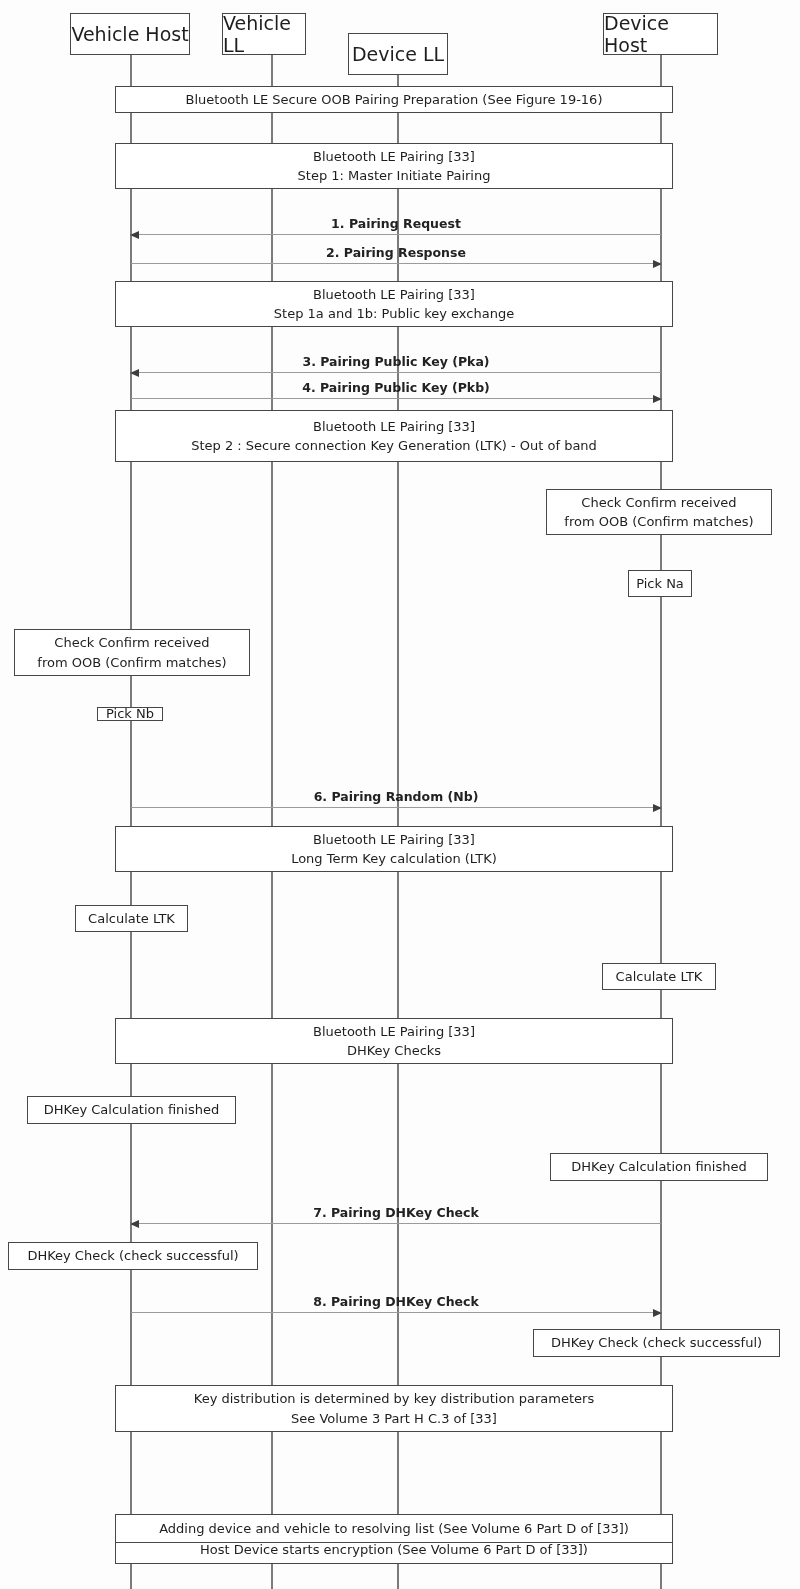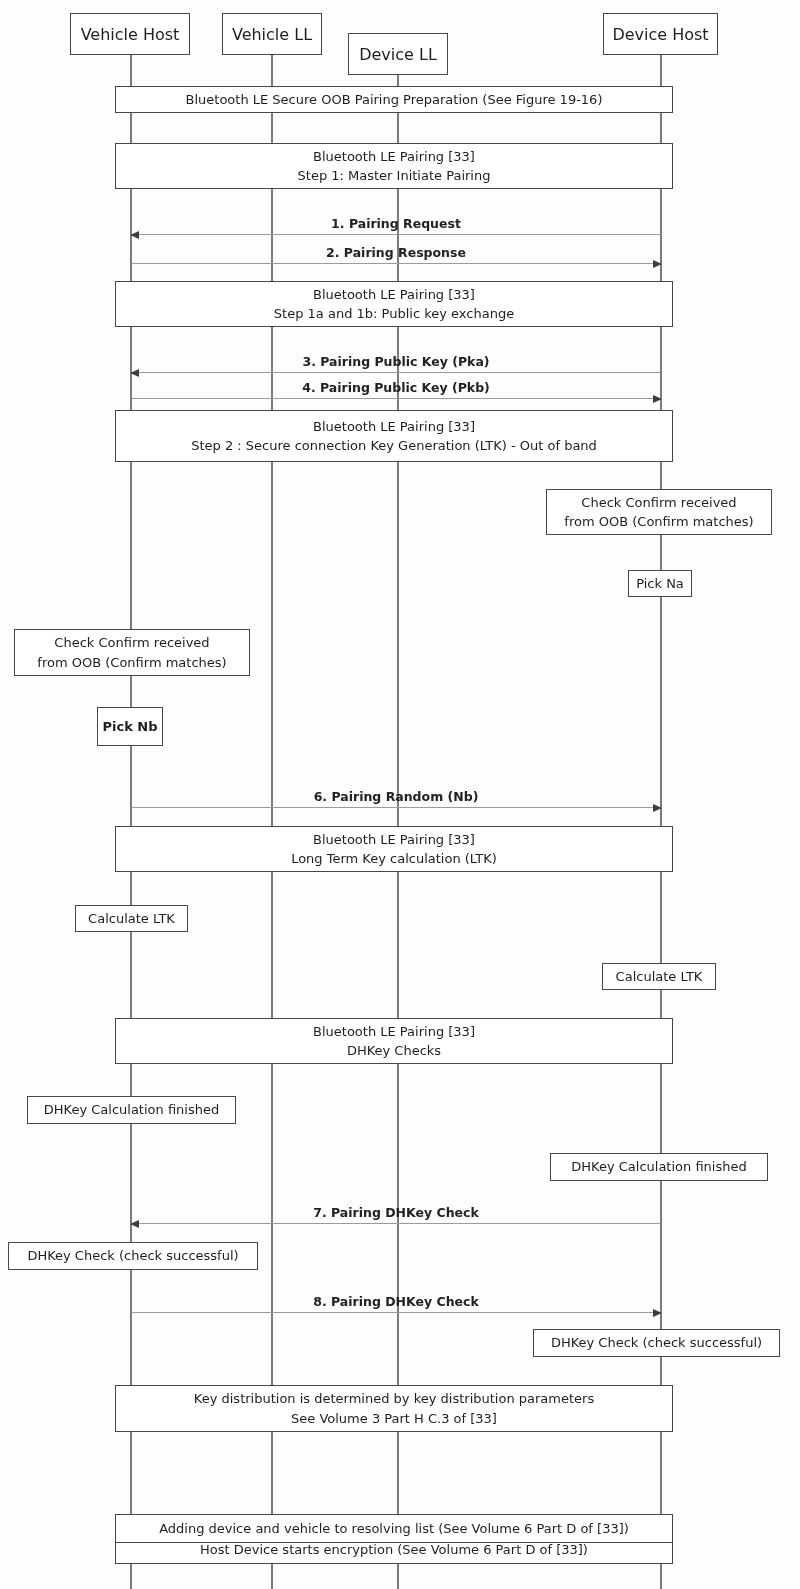--- a/index.html
+++ b/index.html
@@ -25,21 +25,21 @@
   }
   .head {
     position: absolute;
     top: 13px;
     height: 42px;
     background: #ffffff;
     border: 1px solid #474747;
     display: flex;
     align-items: center;
     justify-content: center;
-    font-size: 16px;
+    font-size: 19px;
   }
   .band {
     position: absolute;
     left: 115px;
     width: 558px;
     background: #ffffff;
     border: 1px solid #474747;
     display: flex;
     align-items: center;
     justify-content: center;
@@ -92,21 +92,21 @@
 <div class="canvas">
 
   <div class="lifeline" style="left:130px;"></div>
   <div class="lifeline" style="left:271px;"></div>
   <div class="lifeline" style="left:397px;"></div>
   <div class="lifeline" style="left:660px;"></div>
 
   <div class="head" style="left:70px; width:120px;">
     <span>Vehicle Host</span>
   </div>
-  <div class="head" style="left:222px; width:100px;">
+  <div class="head" style="left:222px; width:84px;">
     <span>Vehicle LL</span>
   </div>
   <div class="head" style="left:348px; width:100px;margin-top:20px;">
     <span>Device LL</span>
   </div>
   <div class="head" style="left:603px; width:115px;">
     <span>Device Host</span>
   </div>
 
   <div class="band" style="top:86px; height:27px;">
@@ -190,21 +190,21 @@
     <span>Check Confirm received
 from OOB (Confirm matches)</span>
   </div>
   <div class="note" style="left:628px; top:570px; width:64px; height:27px;">
     <span>Pick Na</span>
   </div>
   <div class="note" style="left:14px; top:629px; width:236px; height:47px;">
     <span>Check Confirm received
 from OOB (Confirm matches)</span>
   </div>
-  <div class="note" style="left:97px; top:707px; width:66px; height:39px;font-weight:bold;">
+  <div class="note" style="left:97px; top:707px; width:66px; height:14px;">
     <span>Pick Nb</span>
   </div>
   <div class="note" style="left:75px; top:905px; width:113px; height:27px;">
     <span>Calculate LTK</span>
   </div>
   <div class="note" style="left:602px; top:963px; width:114px; height:27px;">
     <span>Calculate LTK</span>
   </div>
   <div class="note" style="left:27px; top:1096px; width:209px; height:28px;">
     <span>DHKey Calculation finished</span>

